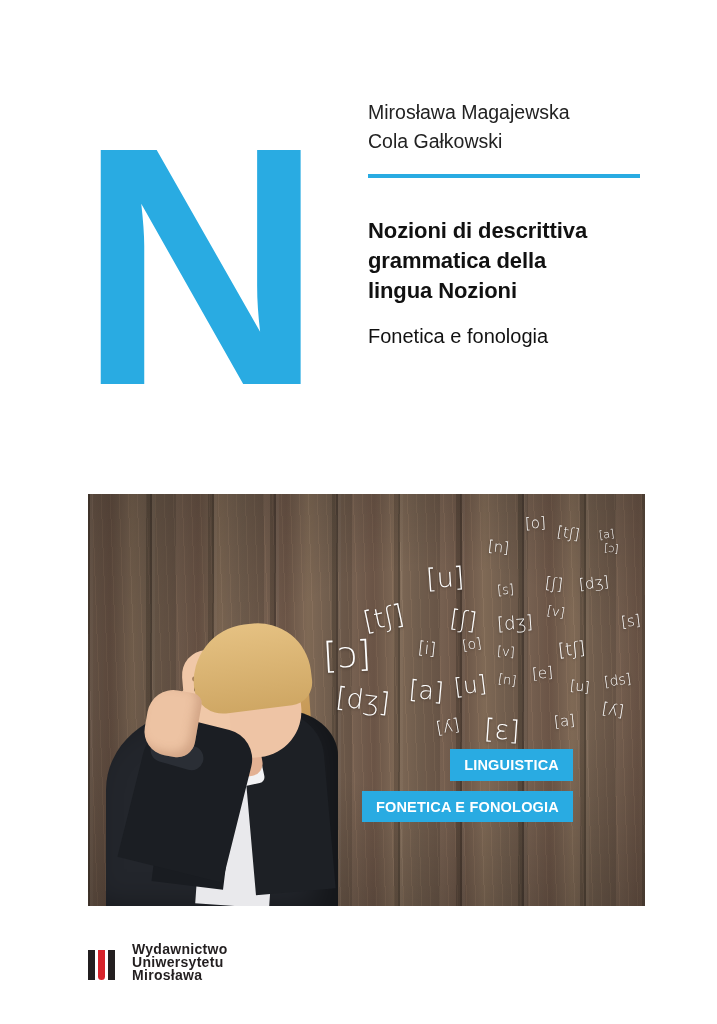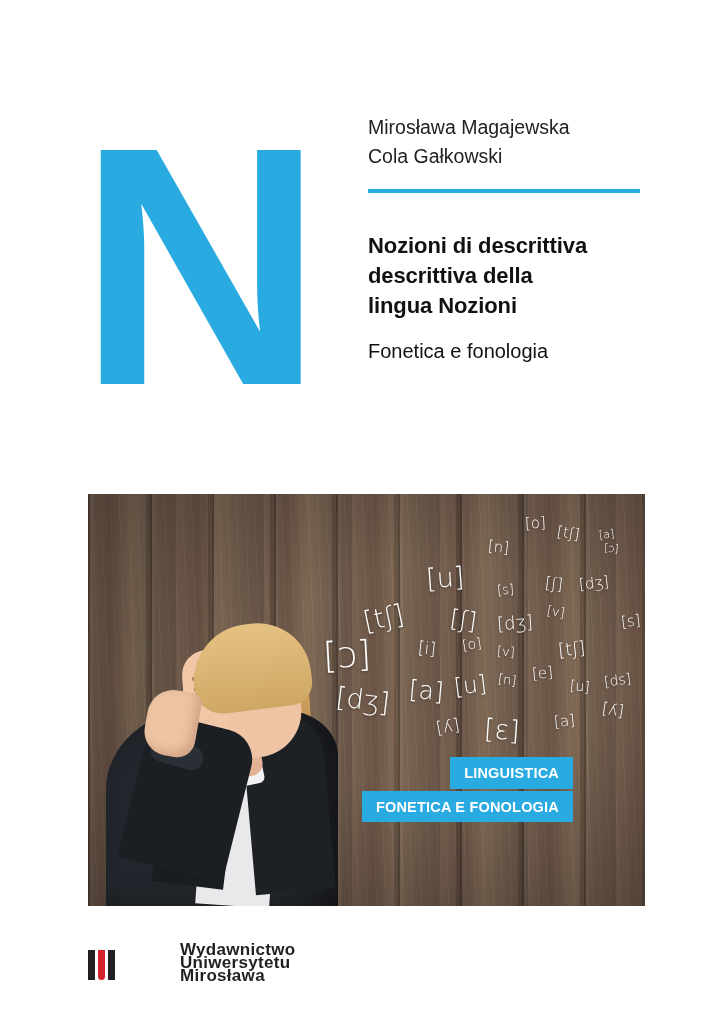--- a/index.html
+++ b/index.html
@@ -28,21 +28,21 @@
     line-height: 340px;
     color: #29ABE2;
     letter-spacing: -6px;
     user-select: none;
   }
 
   
   .title-block {
     position: absolute;
     left: 368px;
-    top: 113px;
+    top: 98px;
     width: 280px;
   }
   .authors {
     font-size: 19.5px;
     line-height: 29px;
     color: #222222;
     font-weight: normal;
   }
   .rule {
     width: 272px;
@@ -260,21 +260,21 @@
   }
 
   
   .badges {
     position: absolute;
     right: 72px;
     bottom: 84px;
     display: flex;
     flex-direction: column;
     align-items: flex-end;
-    gap: 2px;
+    gap: 10px;
   }
   .badge {
     background: #29ABE2;
     color: #ffffff;
     font-weight: bold;
     font-size: 14.5px;
     letter-spacing: 0.2px;
     padding: 9px 14px 8px 14px;
     line-height: 1;
   }
@@ -293,46 +293,45 @@
     width: 34px; height: 34px;
     display: flex;
     align-items: flex-end;
     gap: 3px;
   }
   .logo-bar { width: 7px; background: #231f20; }
   .logo-bar.b1 { height: 30px; }
   .logo-bar.b2 { height: 30px; background: #D6232B; border-radius: 0 0 7px 7px;}
   .logo-bar.b3 { height: 30px; background: #231f20; }
   .logo-text {
-    font-size: 17px;
+    font-size: 14px;
     line-height: 13px;
     font-weight: bold;
     color: #231f20;
     letter-spacing: 0.3px;
-    margin-left: 48px;
   }
 </style>
 </head>
 <body>
 
 <div class="cover">
 
   <div class="big-letter">N</div>
 
   <div class="title-block">
     <div class="authors">
       <div>Mirosława Magajewska</div>
       <div>Cola Gałkowski</div>
     </div>
 
     <div class="rule"></div>
 
     <div class="main-title">
       <div>Nozioni di descrittiva</div>
-      <div>descrittiva della</div>
+      <div>grammatica della</div>
       <div>lingua Nozioni</div>
     </div>
 
     <div class="subtitle">Fonetica e fonologia</div>
   </div>
 
   <div class="photo">
     <div class="planks"></div>
     <div class="vignette"></div>
 

